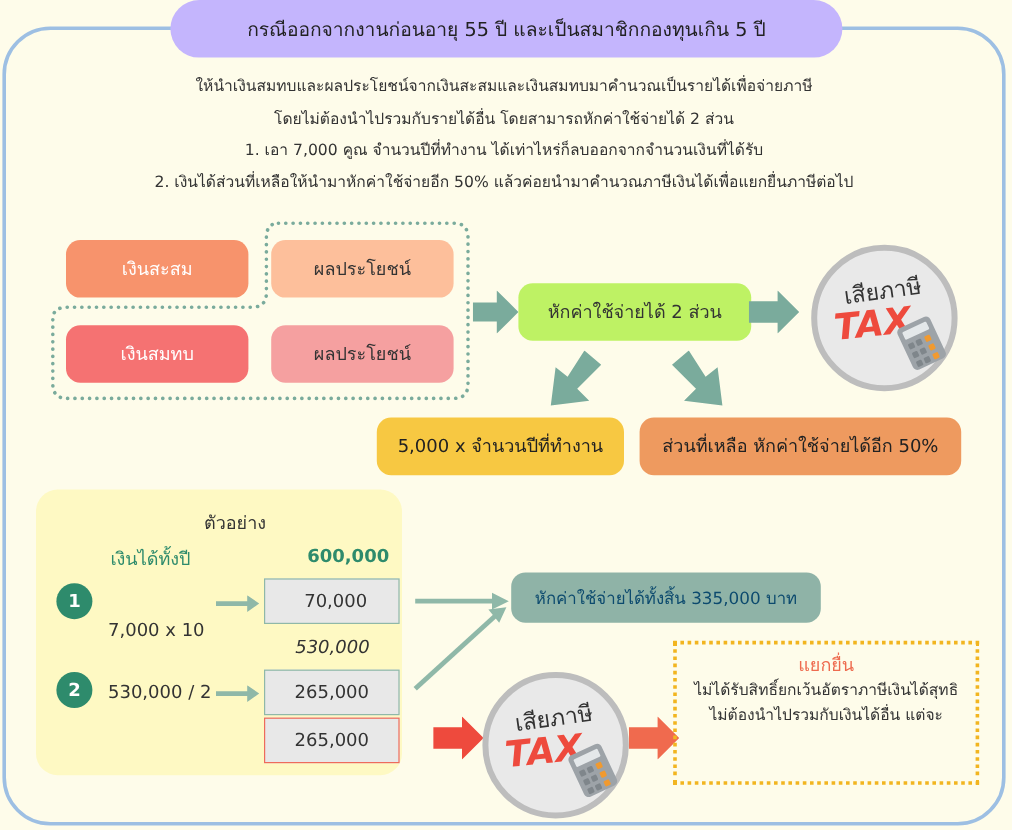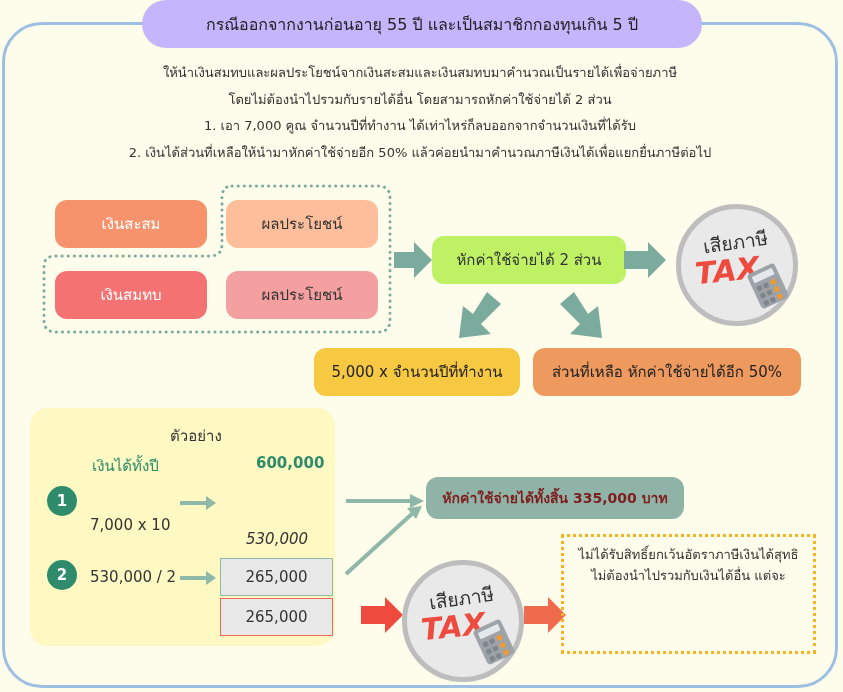--- a/index.html
+++ b/index.html
@@ -84,40 +84,41 @@
 <div class="example">
   <div class="ex-text" style="left:140px;top:16px;font-size:15px;">ตัวอย่าง</div>
   <div class="ex-text" style="left:62px;top:46px;color:#2e8b6c;">เงินได้ทั้งปี</div>
   <div class="ex-text" style="left:214px;top:46px;color:#2e8b6c;font-weight:bold;margin-left:12px;">600,000</div>
 
   <div class="circle-num" style="left:17px;top:78px;">1</div>
   <div class="ex-text" style="left:60px;top:84px;margin-top:24px;">7,000 x 10</div>
   <svg style="position:absolute;left:150px;top:88px" width="38" height="14">
       <polygon points="0,5 26,5 26,0 36,7 26,14 26,9 0,9" fill="#8fb8a8"></polygon>
     </svg>
+  <div class="vbox" style="left:190px;top:74px;width:113px;height:38px;justify-content:flex-end;padding-right:26px;">70,000</div>
 
   <div class="ex-text" style="left:216px;top:122px;font-style:italic;">530,000</div>
 
   <div class="circle-num" style="left:17px;top:152px;">2</div>
   <div class="ex-text" style="left:60px;top:160px;">530,000 / 2</div>
   <svg style="position:absolute;left:150px;top:163px" width="38" height="14">
       <polygon points="0,5 26,5 26,0 36,7 26,14 26,9 0,9" fill="#8fb8a8"></polygon>
     </svg>
   <div class="vbox" style="left:190px;top:150px;width:113px;height:38px;">265,000</div>
   <div class="vbox" style="left:190px;top:190px;width:113px;height:38px;border-color:#ee6b5b;">265,000</div>
 </div>
 
 <svg style="position:absolute;left:0;top:0" width="843" height="692">
   <line x1="346" y1="501" x2="412" y2="501" stroke="#8fb8a8" stroke-width="4"></line>
   <polygon points="410,494 424,501 410,508" fill="#8fb8a8"></polygon>
   <line x1="346" y1="574" x2="414" y2="512" stroke="#8fb8a8" stroke-width="4"></line>
   <polygon points="407,508 422,506 416,519" fill="#8fb8a8"></polygon>
 </svg>
 
-<div class="box" style="left:426px;top:477px;width:258px;height:42px;background:#8fb3a7;color:#7f1d1d;font-size:14px;font-weight:bold;">หักค่าใช้จ่ายได้ทั้งสิ้น 335,000 บาท</div>
+<div class="box" style="left:426px;top:477px;width:258px;height:42px;background:#8fb3a7;color:#0c4a6e;font-size:14px;">หักค่าใช้จ่ายได้ทั้งสิ้น 335,000 บาท</div>
 
 <svg class="arrow" style="left:361px;top:597px" width="44" height="36">
   <polygon points="0,9 24,9 24,0 42,18 24,36 24,27 0,27" fill="#ee4a3d"></polygon>
 </svg>
 
 <div class="tax-badge" style="left:402px;top:560px;width:122px;height:122px;">
   <span class="th">เสียภาษี</span>
   <span class="tx">TAX</span>
   <div class="calc" style="left:72px;top:58px;">
     <div class="scr"></div>
@@ -131,15 +132,16 @@
       <div class="k" style="left:11px;top:31px"></div>
       <div class="k ko" style="left:19px;top:31px"></div>
   </div>
 </div>
 
 <svg class="arrow" style="left:524px;top:597px" width="44" height="36">
   <polygon points="0,9 24,9 24,0 42,18 24,36 24,27 0,27" fill="#f06a4e"></polygon>
 </svg>
 
 <div class="note">
+  <div class="hd">แยกยื่น</div>
   <div>ไม่ได้รับสิทธิ์ยกเว้นอัตราภาษีเงินได้สุทธิ</div>
   <div>ไม่ต้องนำไปรวมกับเงินได้อื่น แต่จะ</div>
 </div>
 
 </body></html>

